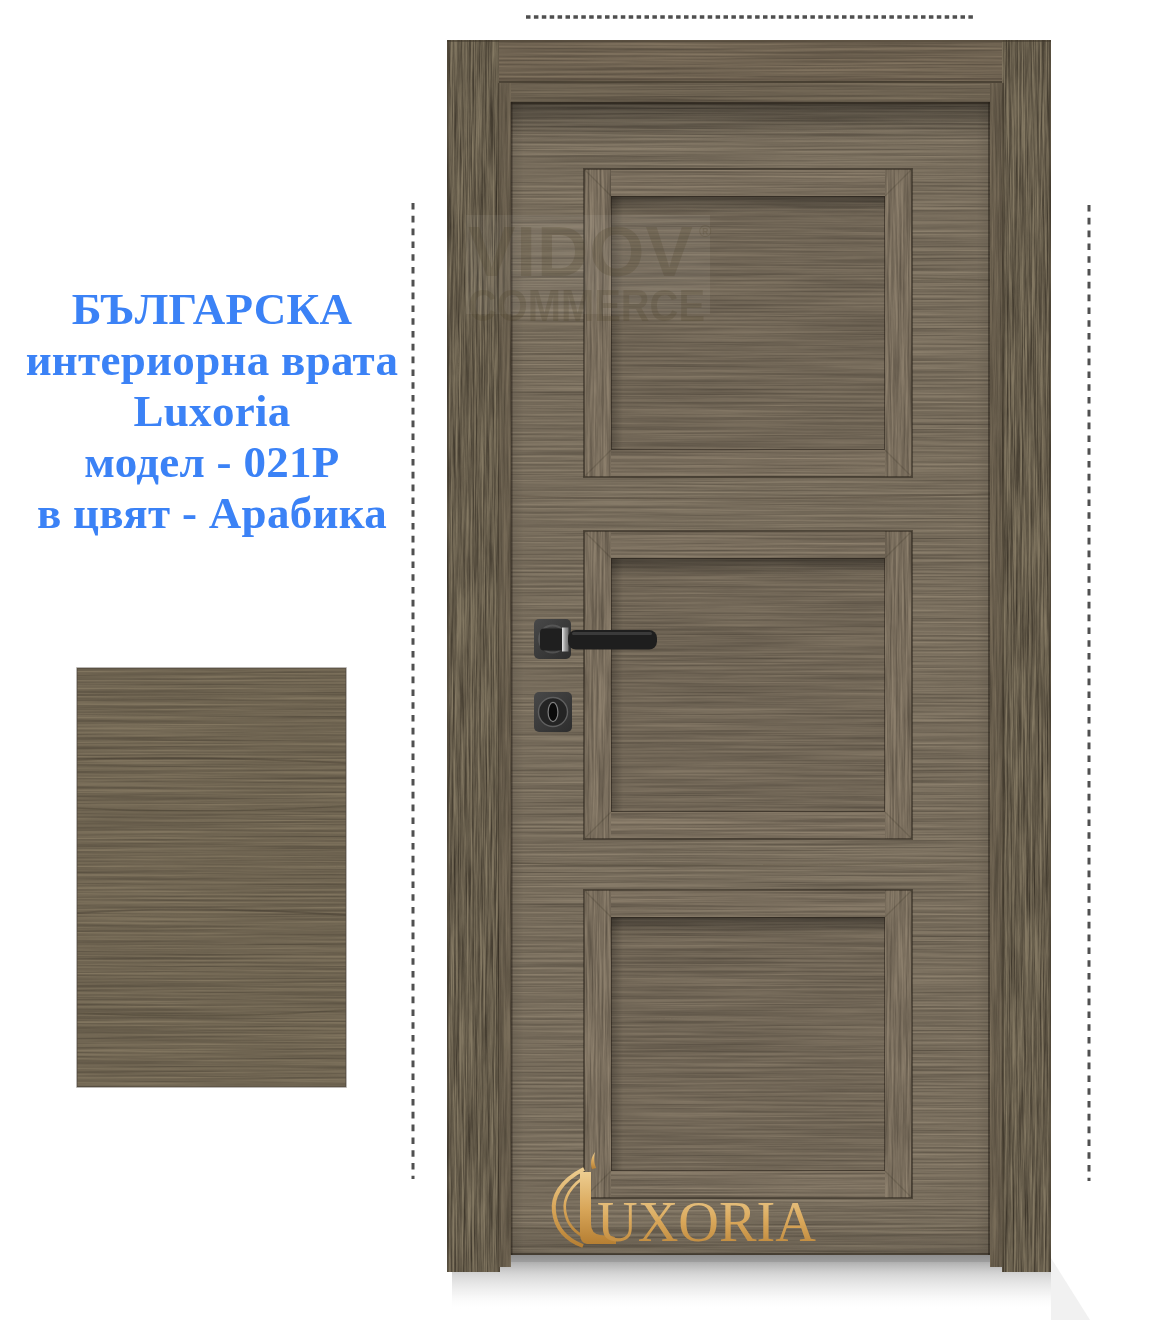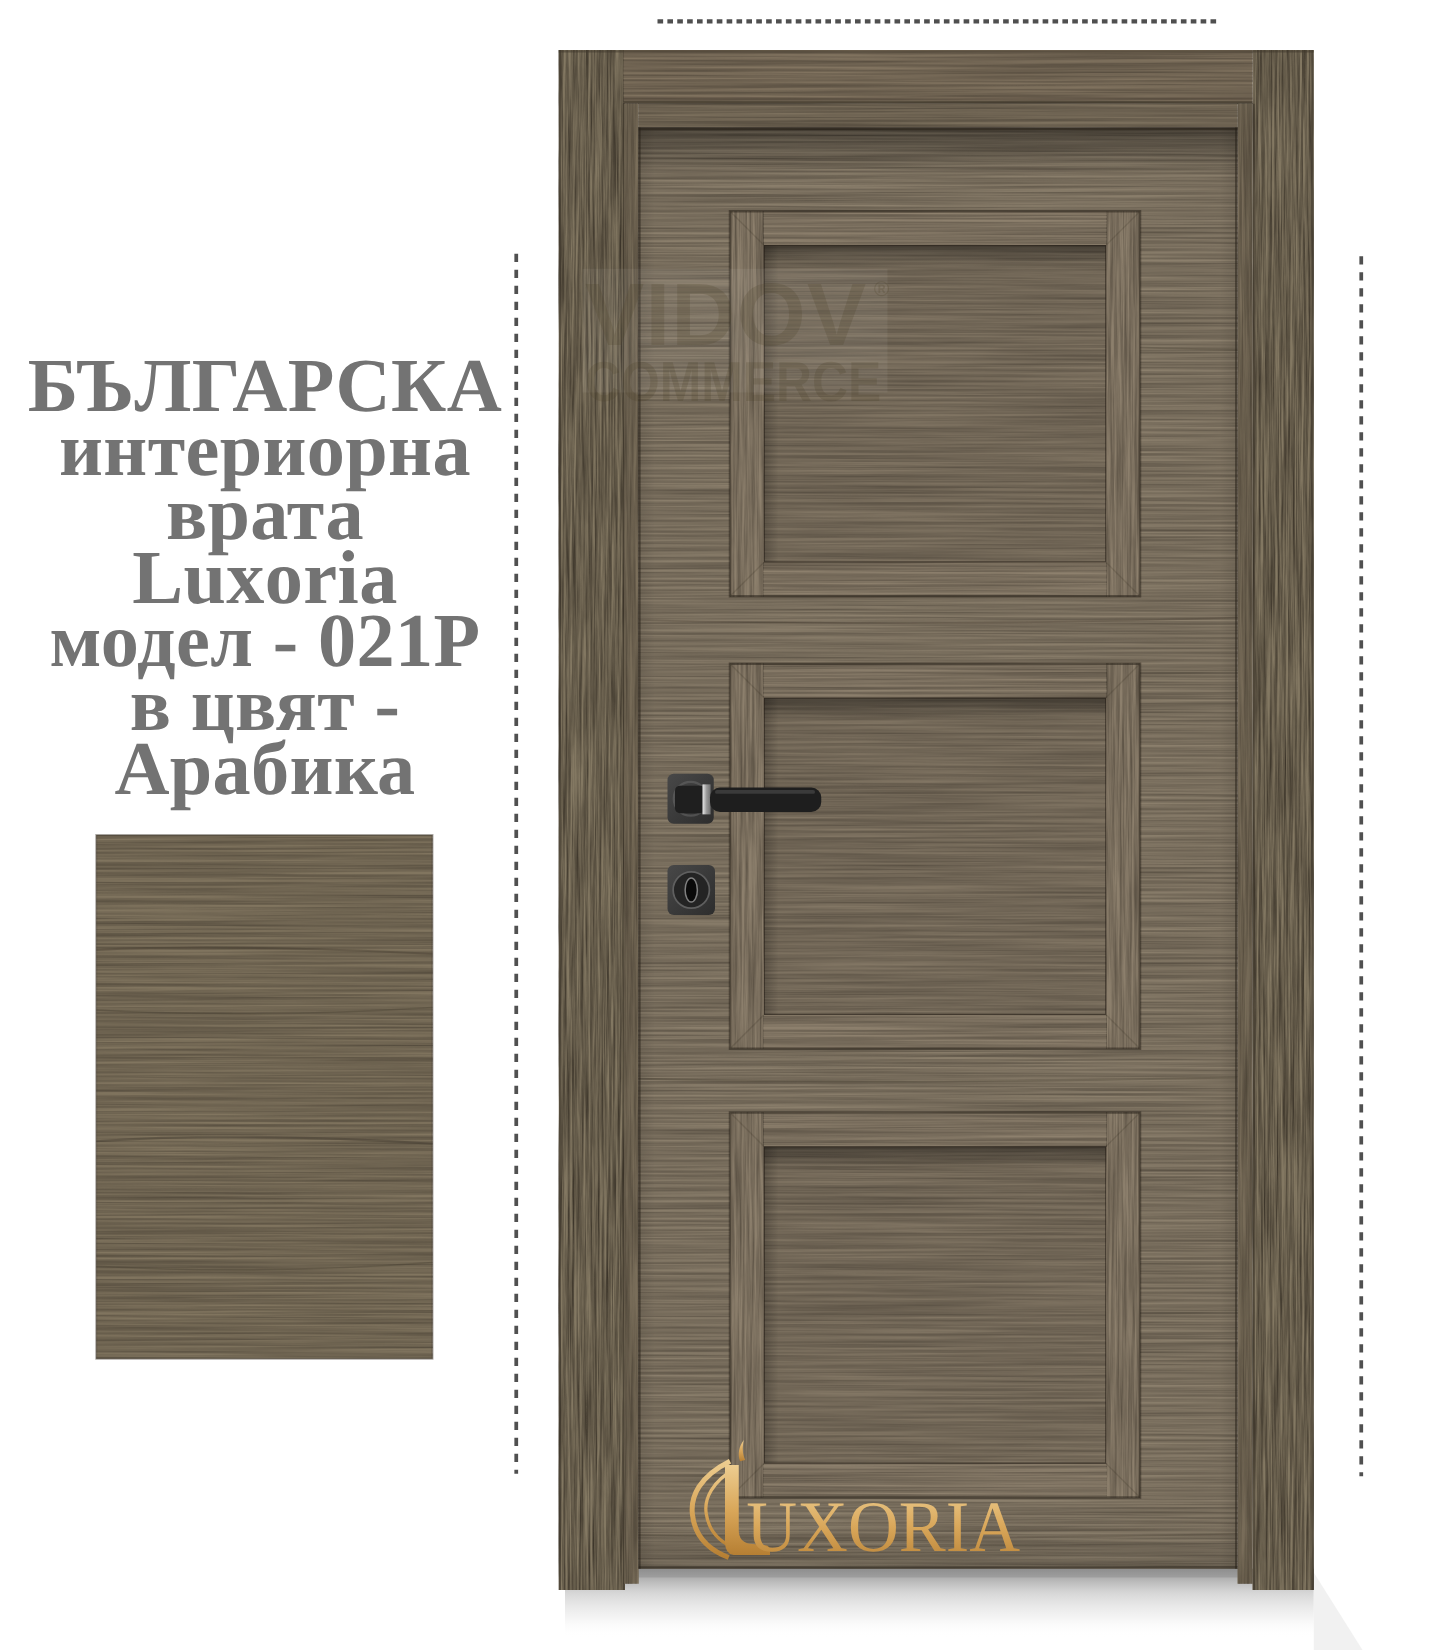--- a/index.html
+++ b/index.html
@@ -1,18 +1,18 @@
 <!DOCTYPE html>
 <html><head>
 <meta charset="utf-8">
 <style>
   html,body{margin:0;padding:0;background:#ffffff;}
   body{width:1150px;height:1320px;position:relative;overflow:hidden;font-family:"Liberation Sans",sans-serif;}
   #title{position:absolute;left:0px;top:284px;width:424px;text-align:center;
-         font-family:"Liberation Serif",serif;font-weight:bold;font-size:61px;line-height:51px;letter-spacing:0.3px;color:#737373;}
+         font-family:"Liberation Serif",serif;font-weight:bold;font-size:45px;line-height:51px;letter-spacing:0.3px;color:#3b82f6;}
   svg{position:absolute;left:0;top:0;}
 </style>
 </head>
 <body>
 
 <div id="title">БЪЛГАРСКА<br>интериорна врата<br>Luxoria<br>модел - 021Р<br>в цвят - Арабика</div>
 <svg width="1150" height="1320" viewBox="0 0 1150 1320">
 <defs>
   <filter id="fH" color-interpolation-filters="sRGB" x="0%" y="0%" width="100%" height="100%">
     <feTurbulence type="fractalNoise" baseFrequency="0.004 0.5" numOctaves="5" seed="7"></feTurbulence>

